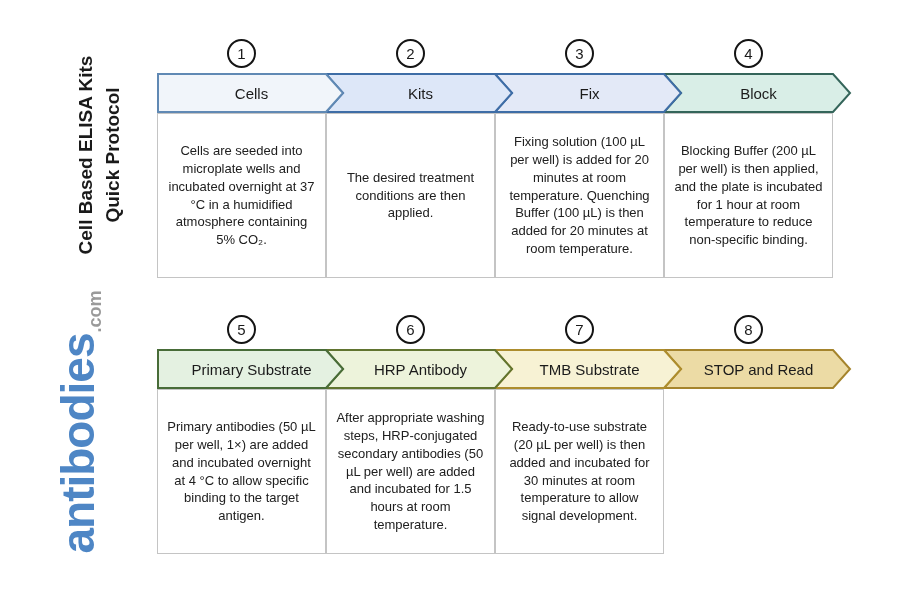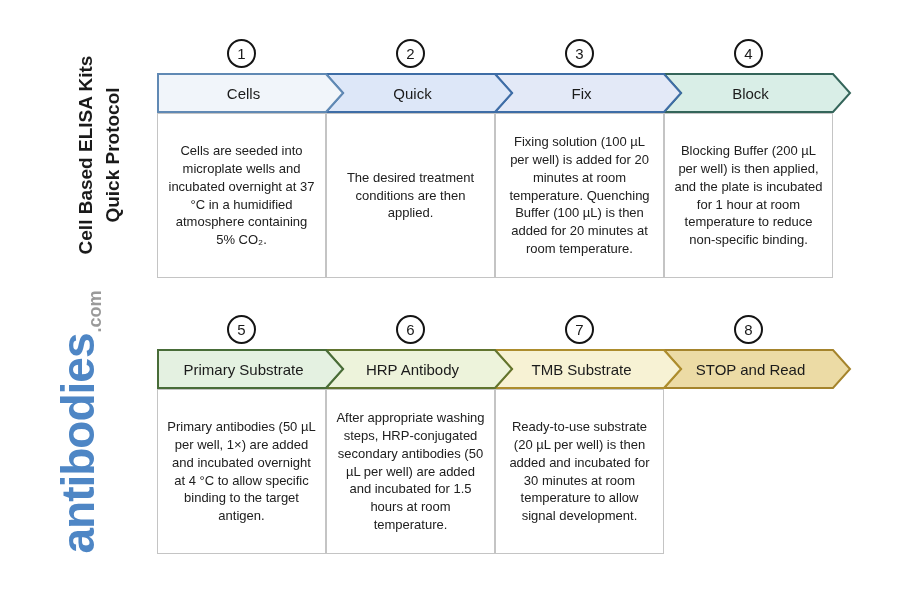--- a/index.html
+++ b/index.html
@@ -44,21 +44,21 @@
 
   .num-circle {
     width:29px; height:29px; border:2px solid #141414; border-radius:50%;
     margin:0 auto; background:#fff;
     display:flex; align-items:center; justify-content:center;
     font-size:15px; color:#1a1a1a;
   }
   .arrow-band { position:relative; height:40px; margin-top:5px; }
   .arrow-band svg { position:absolute; left:0; top:0; overflow:visible; }
   .arrow-label {
-    position:absolute; left:2px; top:0; width:169px; height:40px;
+    position:absolute; left:10px; top:0; width:169px; height:40px;
     display:flex; align-items:center; justify-content:center;
     font-size:15px; color:#1b1b1b;
   }
   .desc-box {
     height:165px; background:#fff; border:1.5px solid #c4c4c4;
     display:flex; align-items:center; justify-content:center;
     padding:10px 9px; text-align:center;
     font-size:13px; line-height:1.38; color:#202020;
   }
 </style>
@@ -90,21 +90,21 @@
         <span>Cells are seeded into microplate wells and incubated overnight at 37 °C in a humidified atmosphere containing 5% CO₂.</span>
       </div>
     </div>
 
     <div class="col">
       <div class="num-circle">2</div>
       <div class="arrow-band">
         <svg width="188" height="40">
           <polygon stroke-width="2" points="0,1 169,1 186,20 169,39 0,39 17,20" fill="#dde7f8" stroke="#3e6da6"></polygon>
         </svg>
-        <div class="arrow-label">Quick</div>
+        <div class="arrow-label">Kits</div>
       </div>
       <div class="desc-box">
         <span>The desired treatment conditions are then applied.</span>
       </div>
     </div>
 
     <div class="col">
       <div class="num-circle">3</div>
       <div class="arrow-band">
         <svg width="188" height="40">

